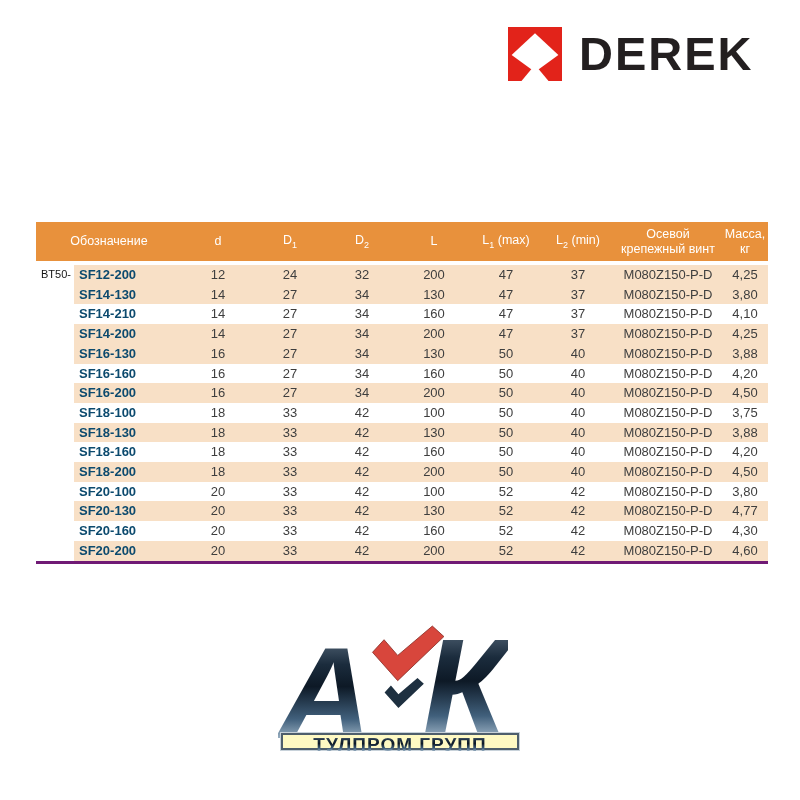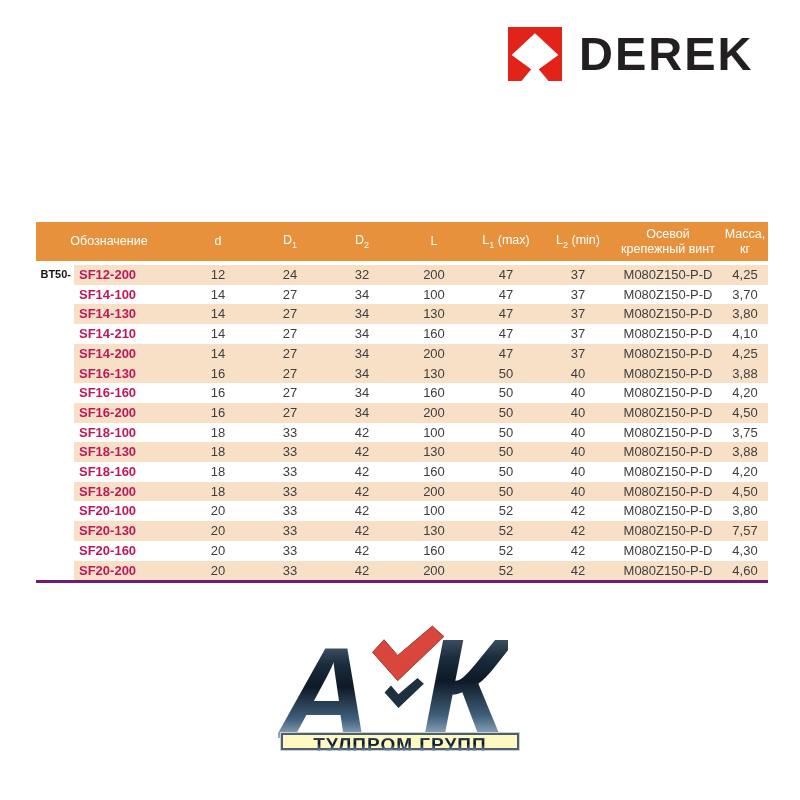--- a/index.html
+++ b/index.html
@@ -18,22 +18,22 @@
   table.size-table { position:absolute; left:36px; top:222px; width:732px;
     border-collapse:collapse; table-layout:fixed;
     border-bottom:3px solid #701a75; }
   thead th { background:#e8913c; color:#ffffff; font-weight:normal; font-size:12.5px;
     line-height:1.15; height:41px; vertical-align:middle; text-align:center;
     border-bottom:4px solid #ffffff; padding:0; }
   thead th sub { font-size:9px; }
   tbody td { height:19.7px; line-height:19.7px; padding:0; font-size:13px;
     color:#3e3e3e; vertical-align:middle; white-space:nowrap; }
   tr.shaded td:not(.prefix) { background:#f8e0c6; }
-  td.prefix { text-align:right; font-weight:bold; font-size:11px; color:#141414; padding-right:3px; background:#fff; }
-  td.designation { font-weight:bold; color:#be185d; text-align:left; padding-left:5px; }
+  td.prefix { text-align:right; font-weight:normal; font-size:11px; color:#141414; padding-right:3px; background:#fff; }
+  td.designation { font-weight:bold; color:#0c4a6e; text-align:left; padding-left:5px; }
   td.num, td.screw, td.mass { text-align:center; }
 
   
   .watermark { position:absolute; inset:0; pointer-events:none; }
   .grad-text { background:linear-gradient(180deg,#66788a 0%,#1b2c3d 28%,#0d1926 45%,#41607c 70%,#c2d4e2 92%,#e9f1f7 100%);
     -webkit-background-clip:text; background-clip:text; color:transparent; }
   .wm-letter { position:absolute; font-weight:bold; font-style:italic; line-height:1; }
   .wm-a { left:278px; top:628px; font-size:130px; }
   .wm-k { left:422px; top:618px; font-size:140px; }
   .wm-check { position:absolute; left:362px; top:625px; width:84px; height:84px; }
@@ -90,32 +90,20 @@
       <td class="designation">SF12-200</td>
       <td class="num">12</td>
       <td class="num">24</td>
       <td class="num">32</td>
       <td class="num">200</td>
       <td class="num">47</td>
       <td class="num">37</td>
       <td class="screw">M080Z150-P-D</td>
       <td class="mass">4,25</td>
     </tr>
-        <tr class="plain">
-      <td class="prefix"></td>
-      <td class="designation">SF14-100</td>
-      <td class="num">14</td>
-      <td class="num">27</td>
-      <td class="num">34</td>
-      <td class="num">100</td>
-      <td class="num">47</td>
-      <td class="num">37</td>
-      <td class="screw">M080Z150-P-D</td>
-      <td class="mass">3,70</td>
-    </tr>
         <tr class="shaded">
       <td class="prefix"></td>
       <td class="designation">SF14-130</td>
       <td class="num">14</td>
       <td class="num">27</td>
       <td class="num">34</td>
       <td class="num">130</td>
       <td class="num">47</td>
       <td class="num">37</td>
       <td class="screw">M080Z150-P-D</td>
@@ -244,21 +232,21 @@
         <tr class="shaded">
       <td class="prefix"></td>
       <td class="designation">SF20-130</td>
       <td class="num">20</td>
       <td class="num">33</td>
       <td class="num">42</td>
       <td class="num">130</td>
       <td class="num">52</td>
       <td class="num">42</td>
       <td class="screw">M080Z150-P-D</td>
-      <td class="mass">7,57</td>
+      <td class="mass">4,77</td>
     </tr>
         <tr class="plain">
       <td class="prefix"></td>
       <td class="designation">SF20-160</td>
       <td class="num">20</td>
       <td class="num">33</td>
       <td class="num">42</td>
       <td class="num">160</td>
       <td class="num">52</td>
       <td class="num">42</td>

